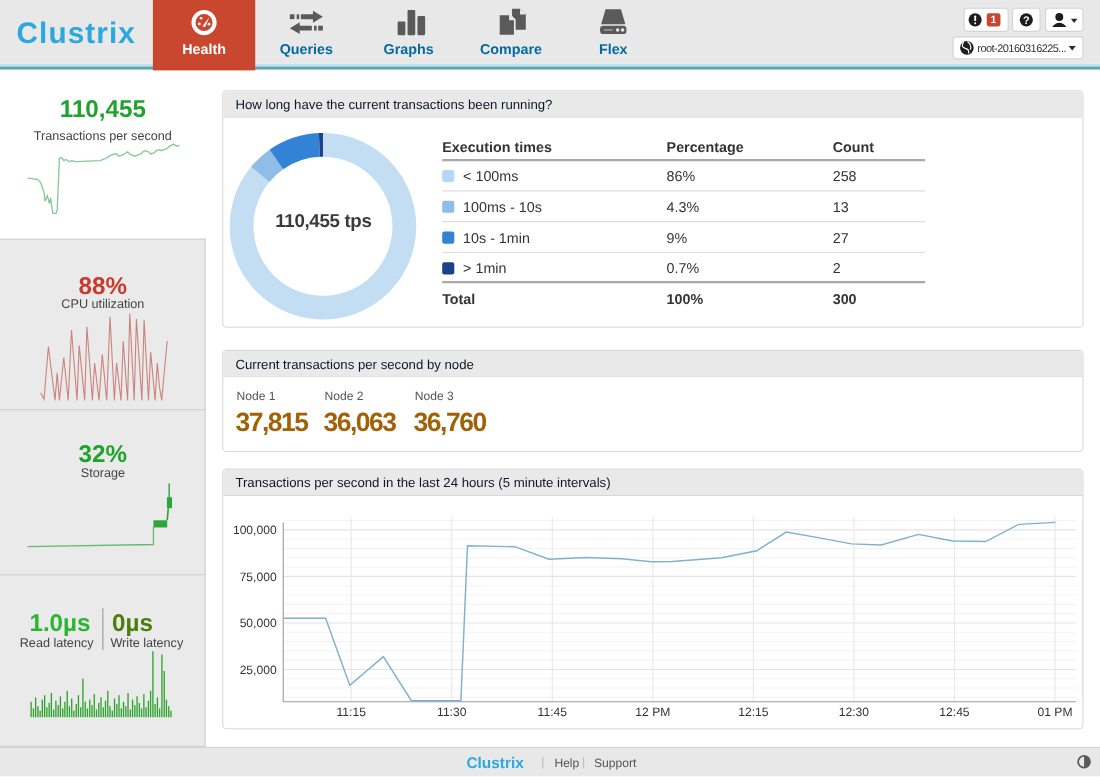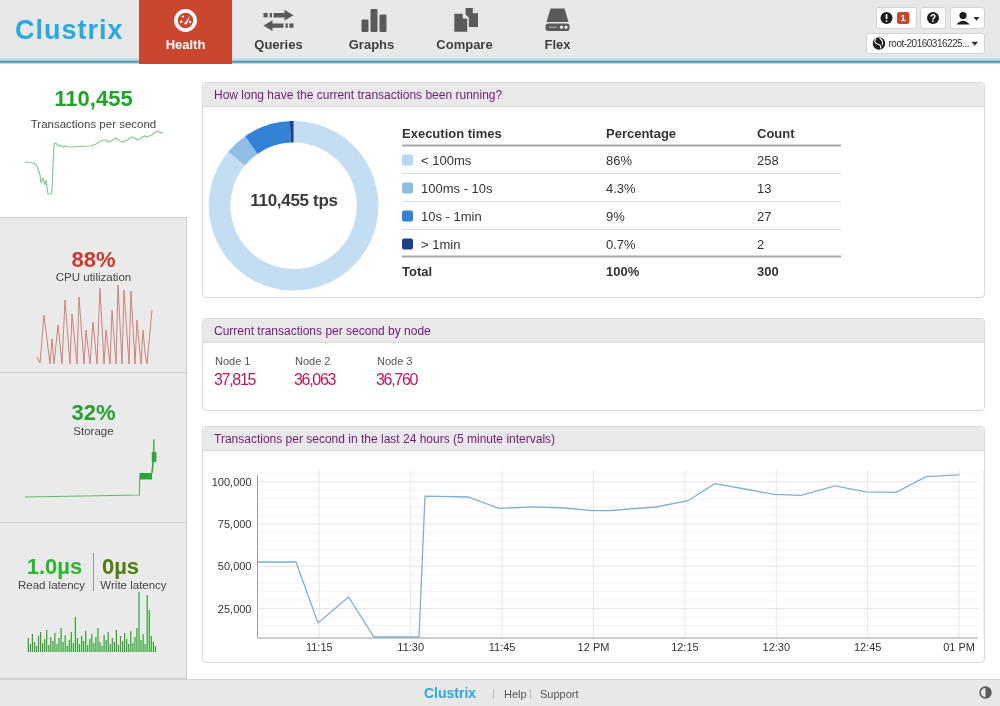--- a/index.html
+++ b/index.html
@@ -11,21 +11,21 @@
   background:#e8e8e8; }
 #headerc { position:absolute; left:0; top:0; width:1000px; height:64px; z-index:2; }
 #tealline { position:absolute; left:0; top:58px; width:1000px; height:6px; z-index:1;
   background:linear-gradient(180deg, #cdeaf2 0%, #a5dcea 38%, #54929f 60%, #76adb9 78%, #f2fbfc 100%); }
 #logo { position:absolute; left:15px; top:15px; font-size:27px; font-weight:bold;
   color:#2aa8df; letter-spacing:1px; }
 .navtab { position:absolute; top:0; height:58px; width:93px; text-align:center; }
 #tab-health { left:139px; background:#c9472f; height:63.5px; z-index:2; }
 .navtab .nicon { position:absolute; left:0; top:6px; width:93px; height:28px; }
 .navtab .nlabel { position:absolute; left:0; top:37px; width:93px; font-size:13px;
-  font-weight:bold; color:#404040; }
+  font-weight:bold; color:#0369a1; }
 #tab-health .nlabel { color:#fff; }
 #tab-queries { left:232px; }
 #tab-graphs  { left:325px; }
 #tab-compare { left:418px; }
 #tab-flex    { left:511px; }
 .hbtn { position:absolute; background:#fff; border:1px solid #d4d4d4; border-radius:3px; }
 #btn-alert { left:876px; top:7px; width:41px; height:22px; }
 #btn-help  { left:920px; top:7px; width:26px; height:22px; }
 #btn-user  { left:950px; top:7px; width:35px; height:22px; }
 #btn-cluster { left:866px; top:33px; width:119px; height:21px; }
@@ -37,30 +37,30 @@
 #sp3 { top:372px; height:150px; }
 #sp4 { top:522px; height:157px; border-bottom:1px solid #cfcfcf; }
 .bignum { position:absolute; width:187px; font-size:22px; font-weight:bold; }
 .slabel { position:absolute; width:187px; font-size:11.5px; color:#444; }
 .green { color:#1fa32c; }
 .red { color:#ca3a2f; }
 
 .panel { position:absolute; left:202px; width:783px; background:#fff;
   border:1px solid #d9d9d9; border-radius:4px; }
 .phead { height:24px; background:#e9e9e9; border-bottom:1px solid #d9d9d9;
-  border-radius:4px 4px 0 0; font-size:12px; color:#701a75; line-height:24px;
+  border-radius:4px 4px 0 0; font-size:12px; color:#0f172a; line-height:24px;
   padding-left:11px; }
 #panel1 { top:82px; height:216px; }
 #panel2 { top:318px; height:93px; }
 #panel3 { top:426px; height:237px; }
 #donut-label { position:absolute; left:209px; top:191px; width:170px; text-align:center;
   font-size:17px; font-weight:bold; color:#3a3a3a; z-index:6; letter-spacing:-0.3px; }
 
 .nodelabel { position:absolute; font-size:11px; color:#555; top:355px; }
-.nodeval { position:absolute; font-size:16px; font-weight:normal; color:#be185d; top:370.5px; letter-spacing:-1.3px; }
+.nodeval { position:absolute; font-size:24px; font-weight:bold; color:#a16207; top:370.5px; letter-spacing:-1.3px; }
 
 #footer { position:absolute; left:0; top:679px; width:1000px; height:27px;
   background:#e8e8e8; border-top:1px solid #d2d2d2; }
 #footer .flogo { position:absolute; left:424px; top:5px; font-size:14px;
   font-weight:bold; color:#2aa8df; }
 #footer .flink { position:absolute; top:8px; font-size:11px; color:#555; }
 #footer .fsep { position:absolute; top:7px; font-size:11px; color:#bbb; }
 #gfx { position:absolute; left:0; top:0; width:1000px; height:706px; z-index:5;
   pointer-events:none; }
 .latdivider { position:absolute; left:93px; top:30px; width:1px; height:38px;

